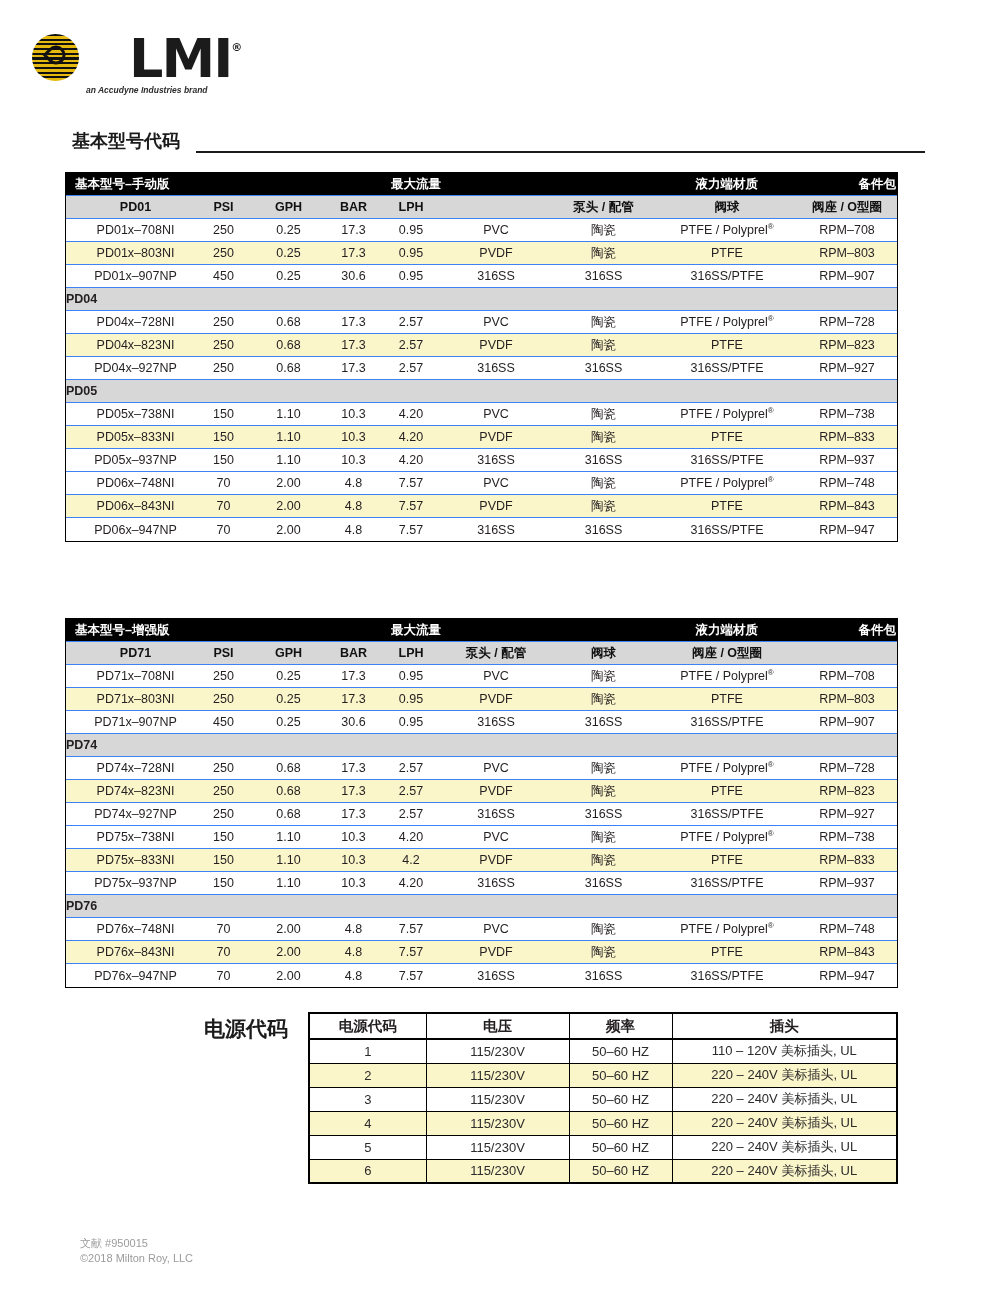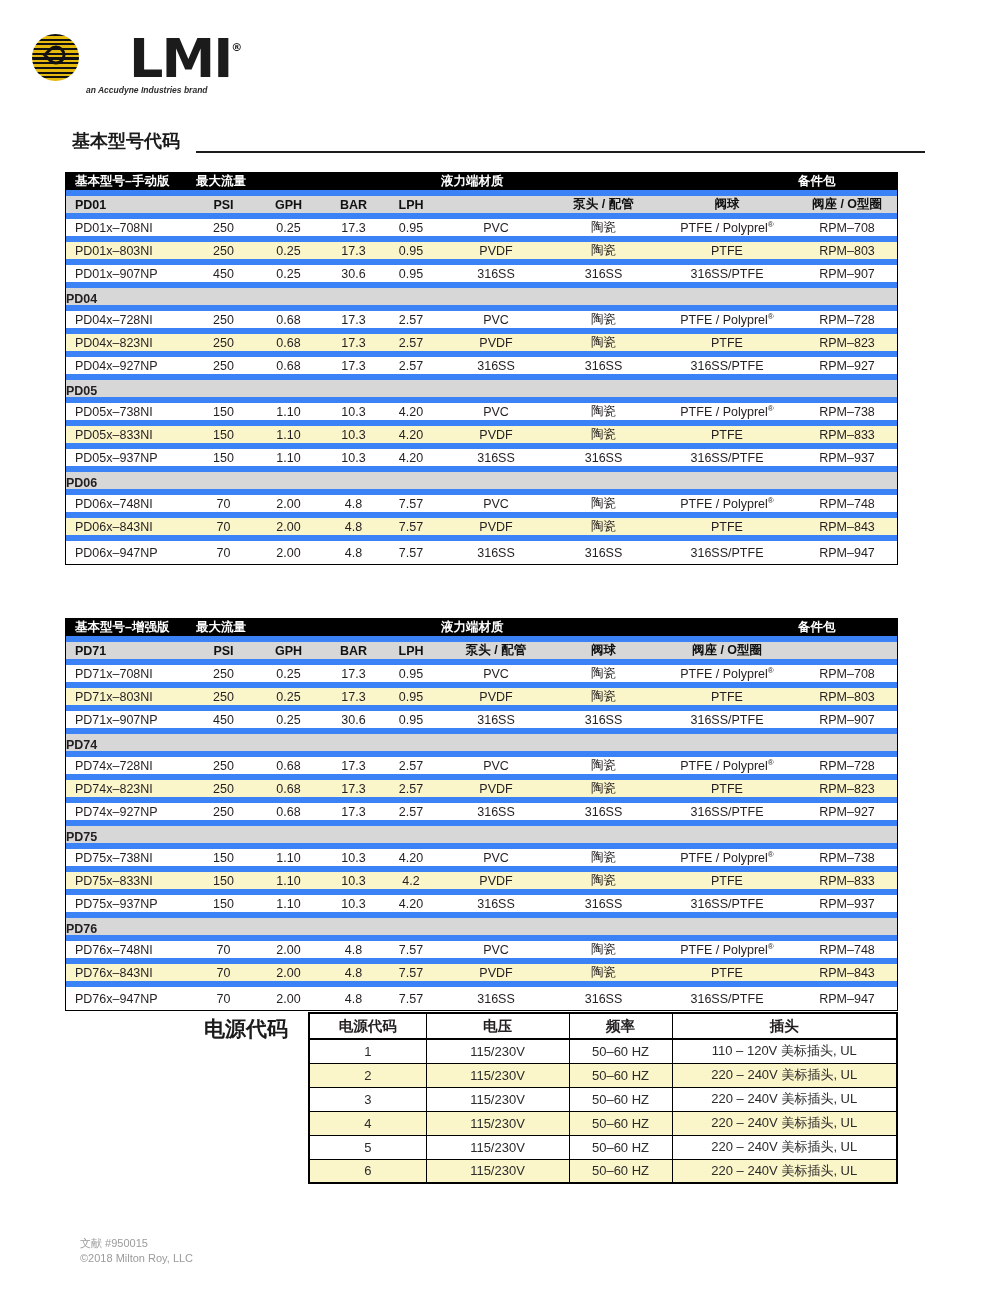--- a/index.html
+++ b/index.html
@@ -23,30 +23,30 @@
   
   .title-row { position:absolute; left:72px; top:129px; width:853px; display:flex; align-items:flex-end; }
   .page-title { font-size:18px; font-weight:800; color:#1b1b1b; white-space:nowrap; }
   .title-line { flex:1; height:2.5px; background:#1b1b1b; margin-left:16px; }
 
   
   .mtable { position:absolute; left:65px; width:833px; border:1.5px solid #000; background:#fff; }
   .t1 { top:172px; }
   .t2 { top:618px; }
   .mrow { display:grid; grid-template-columns:130px 55px 75px 55px 60px 110px 105px 142px 98px;
-          height:23px; align-items:center; border-bottom:6px solid #3b82f6; font-size:12.5px; }
+          height:23px; align-items:center; border-bottom:1px solid #3b82f6; font-size:12.5px; }
   .mrow:last-child { border-bottom:none; }
   .ghead { grid-template-columns:130px 245px 357px 98px; background:#000; color:#fff; font-weight:700; font-size:12.5px; }
-  .ghead .ghc { text-align:left; }
+  .ghead .ghc { text-align:right; }
   .ghead .g1 { text-align:left; padding-left:9px; }
   .ghead .g3 { padding-right:40px; }
   .subhead { background:#d7d7d7; font-weight:700; color:#111; }
   .section { display:block; background:#d7d7d7; font-weight:700; line-height:22px; }
   .cell { text-align:center; white-space:nowrap; overflow:hidden; }
-  .cell.c0 { text-align:left; padding-left:9px; }
+  .cell.c0 { text-align:center; padding-left:9px; }
   .hl { background:#fbf5ca; }
   sup { font-size:8px; }
 
   
   .power-row { position:absolute; left:65px; top:1012px; width:833px; display:flex; justify-content:flex-end; align-items:flex-start; }
   .power-title { font-size:21px; font-weight:800; color:#1b1b1b; margin:3px 20px 0 0; white-space:nowrap; }
   table.ptable { border-collapse:collapse; border:2px solid #000; }
   .ptable th, .ptable td { border:1px solid #000; text-align:center; vertical-align:middle; }
   .ptable th { height:26px; font-size:14.5px; font-weight:700; border-bottom:2px solid #000; }
   .ptable td { height:24px; font-size:13px; color:#2b2b2b; }
@@ -188,21 +188,20 @@
         <div class="cell c0">PD05x–937NP</div>
         <div class="cell c1">150</div>
         <div class="cell c2">1.10</div>
         <div class="cell c3">10.3</div>
         <div class="cell c4">4.20</div>
         <div class="cell c5">316SS</div>
         <div class="cell c6">316SS</div>
         <div class="cell c7">316SS/PTFE</div>
         <div class="cell c8">RPM–937</div>
       </div>
-      <div class="mrow section">PD06</div>
       <div class="mrow data">
         <div class="cell c0">PD06x–748NI</div>
         <div class="cell c1">70</div>
         <div class="cell c2">2.00</div>
         <div class="cell c3">4.8</div>
         <div class="cell c4">7.57</div>
         <div class="cell c5">PVC</div>
         <div class="cell c6">陶瓷</div>
         <div class="cell c7">PTFE / Polyprel<sup>®</sup></div>
         <div class="cell c8">RPM–748</div>
@@ -309,21 +308,20 @@
         <div class="cell c0">PD74x–927NP</div>
         <div class="cell c1">250</div>
         <div class="cell c2">0.68</div>
         <div class="cell c3">17.3</div>
         <div class="cell c4">2.57</div>
         <div class="cell c5">316SS</div>
         <div class="cell c6">316SS</div>
         <div class="cell c7">316SS/PTFE</div>
         <div class="cell c8">RPM–927</div>
       </div>
-      <div class="mrow section">PD75</div>
       <div class="mrow data">
         <div class="cell c0">PD75x–738NI</div>
         <div class="cell c1">150</div>
         <div class="cell c2">1.10</div>
         <div class="cell c3">10.3</div>
         <div class="cell c4">4.20</div>
         <div class="cell c5">PVC</div>
         <div class="cell c6">陶瓷</div>
         <div class="cell c7">PTFE / Polyprel<sup>®</sup></div>
         <div class="cell c8">RPM–738</div>

